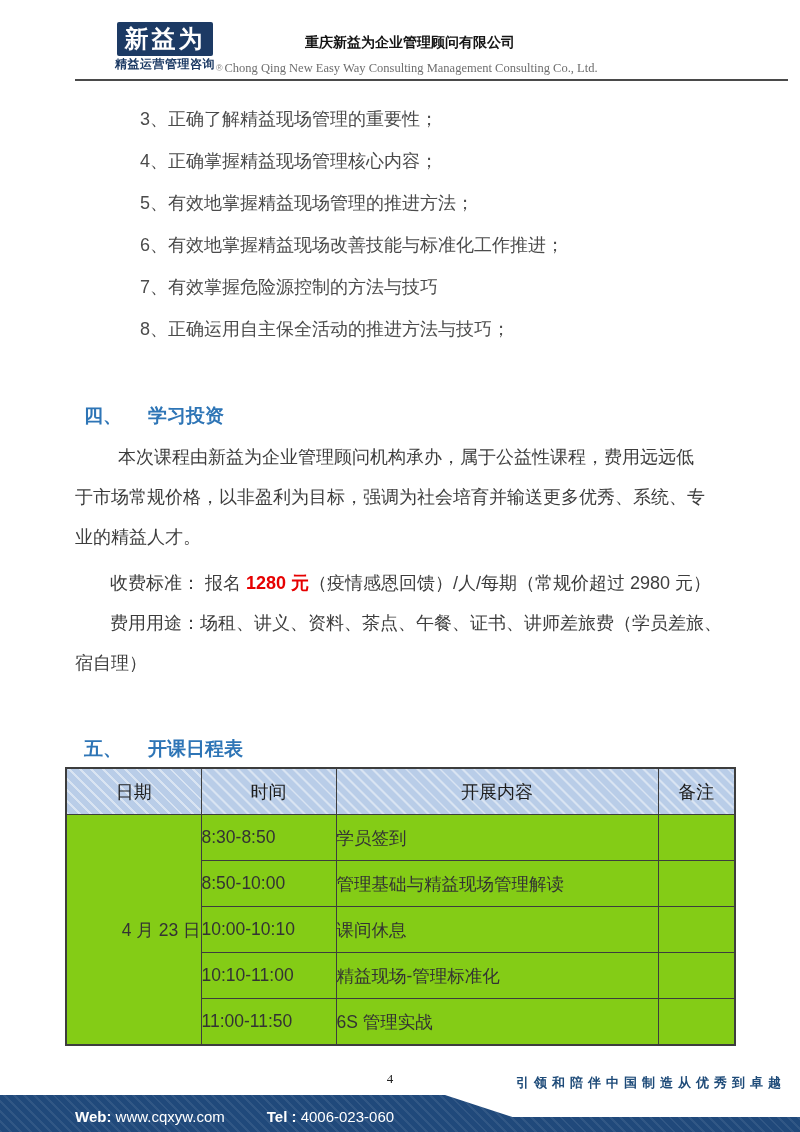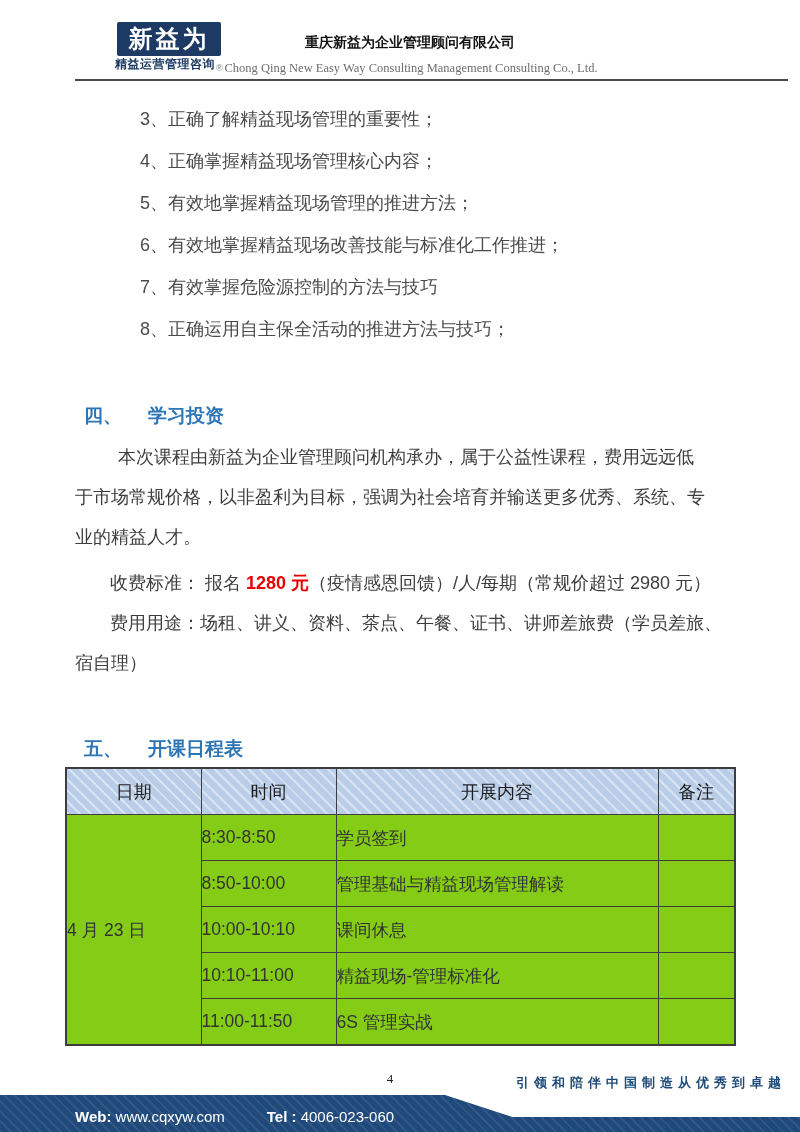--- a/index.html
+++ b/index.html
@@ -3,21 +3,21 @@
 <meta charset="utf-8">
 <style>
   html,body { margin:0; padding:0; background:#ffffff; }
   .page {
     position:relative; width:800px; height:1132px; background:#ffffff;
     font-family:"Liberation Sans","DejaVu Sans",sans-serif; overflow:hidden;
   }
 
   
   .logo-box {
-    position:absolute; left:117px; top:22px; width:104px; height:34px;
+    position:absolute; left:117px; top:22px; width:96px; height:34px;
     background:#1c3a64; color:#ffffff; display:flex; align-items:center; justify-content:center;
     font-weight:bold; font-size:24px; letter-spacing:3px; border-radius:2px;
   }
   .logo-sub {
     position:absolute; left:115px; top:56px; width:100px; text-align:center;
     font-size:12px; font-weight:bold; color:#1c3a64; letter-spacing:0.5px; white-space:nowrap;
   }
   .logo-reg { position:absolute; left:216px; top:63px; font-size:9px; color:#8a8a8a; }
   .company-cn {
     position:absolute; left:230px; top:34px; width:360px; text-align:center;
@@ -61,21 +61,21 @@
     border-collapse:collapse; table-layout:fixed;
   }
   .schedule th, .schedule td { border:1px solid #3d3d3d; padding:0; }
   .schedule { border:2px solid #3d3d3d; }
   .schedule th {
     height:45px; font-size:18px; font-weight:normal; color:#1d1d1d; text-align:center;
     background-color:#b9cde8;
     background-image:repeating-linear-gradient(45deg, rgba(255,255,255,0.45) 0 2px, rgba(255,255,255,0) 2px 8px);
   }
   .schedule td { height:45px; font-size:17.5px; color:#333333; background:#84cc16; }
-  .cell-date { text-align:left; font-size:18px; color:#2b2b2b; }
+  .cell-date { text-align:right; font-size:18px; color:#2b2b2b; }
   .cell-time { padding-left:11px; }
   .cell-content { padding-left:11px; }
 
   
   .page-num {
     position:absolute; left:0; right:20px; top:1071px; text-align:center;
     font-size:13px; color:#222222; font-family:"Liberation Serif","DejaVu Serif",serif;
   }
   .footer-bar {
     position:absolute; left:0; top:1095px; width:800px; height:37px;

